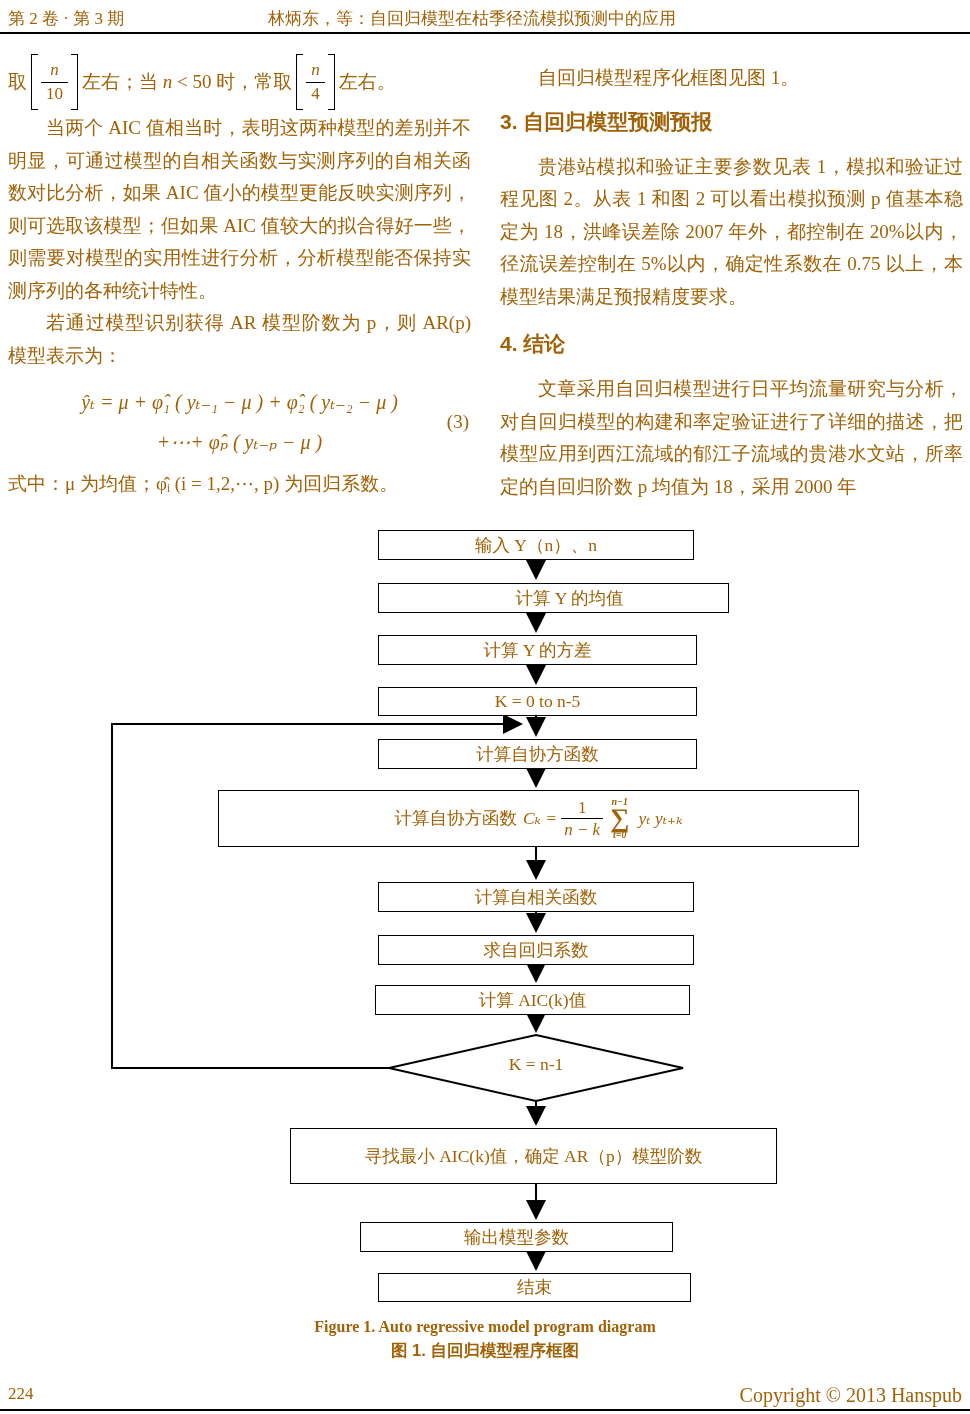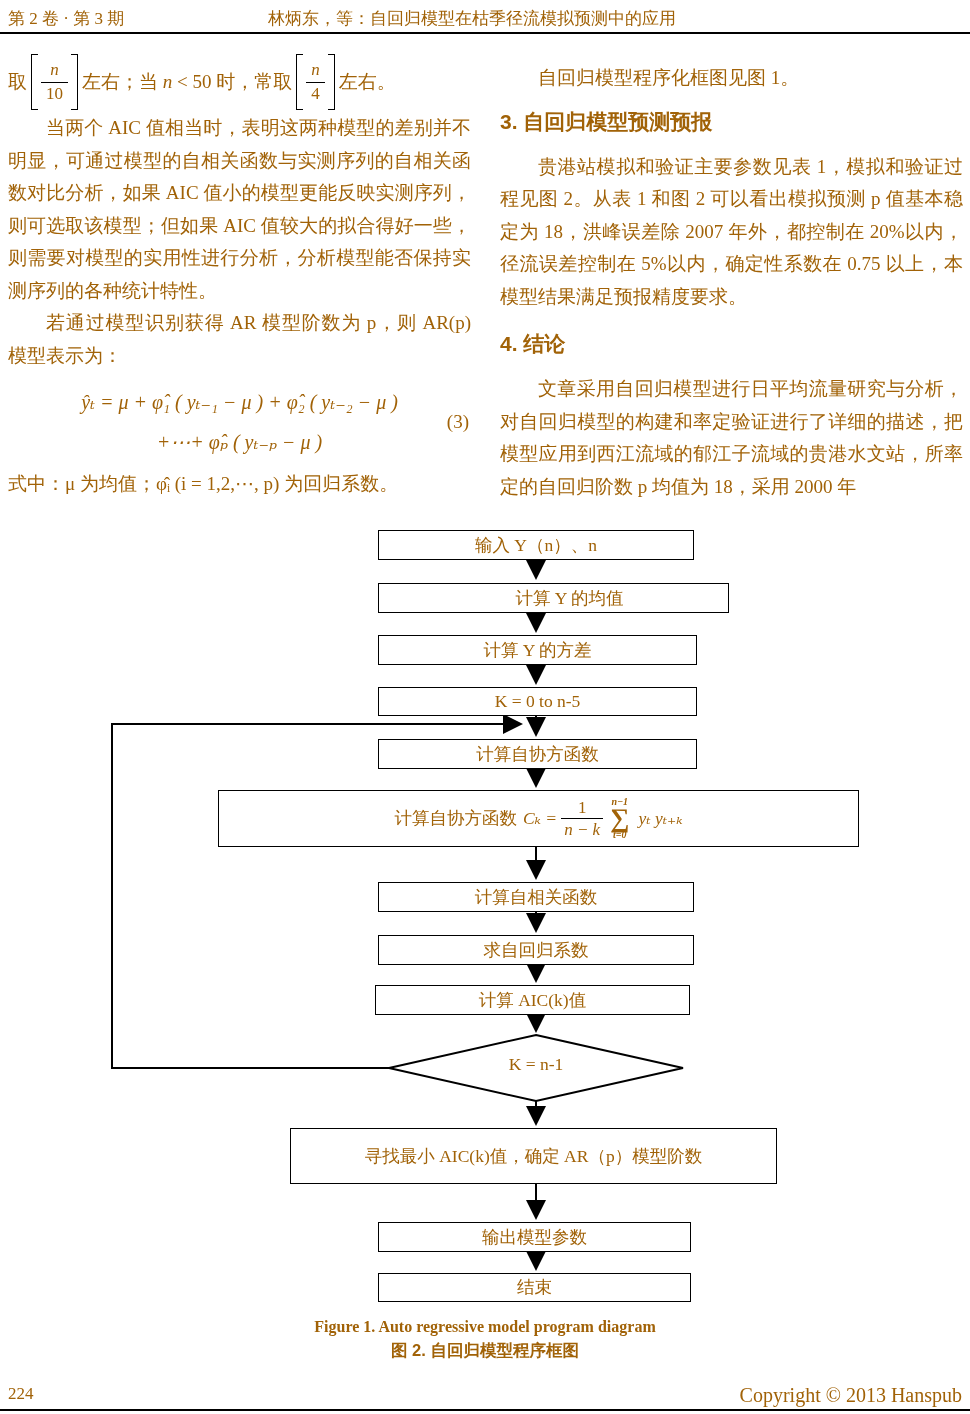--- a/index.html
+++ b/index.html
@@ -157,23 +157,23 @@
     <span class="cov-math">yₜ yₜ₊ₖ</span>
   </div>
 
   <div class="fbox" style="left:378px;top:882px;width:314px;height:28px;">计算自相关函数</div>
   <div class="fbox" style="left:378px;top:935px;width:314px;height:28px;">求自回归系数</div>
   <div class="fbox" style="left:375px;top:985px;width:313px;height:28px;">计算 AIC(k)值</div>
 
   <div class="dlabel">K = n-1</div>
 
   <div class="fbox" style="left:290px;top:1128px;width:485px;height:54px;">寻找最小 AIC(k)值，确定 AR（p）模型阶数</div>
-  <div class="fbox" style="left:378px;top:1222px;width:311px;height:28px;">输出模型参数</div>
+  <div class="fbox" style="left:360px;top:1222px;width:311px;height:28px;">输出模型参数</div>
   <div class="fbox" style="left:378px;top:1273px;width:311px;height:27px;">结束</div>
 
   <div class="cap-en">Figure 1. Auto regressive model program diagram</div>
-  <div class="cap-zh">图 2.  自回归模型程序框图</div>
+  <div class="cap-zh">图 1.  自回归模型程序框图</div>
 
   <div class="ftr-page">224</div>
   <div class="ftr-copy">Copyright © 2013 Hanspub</div>
   <div class="ftr-rule"></div>
 
 </div>
 
 </body></html>

